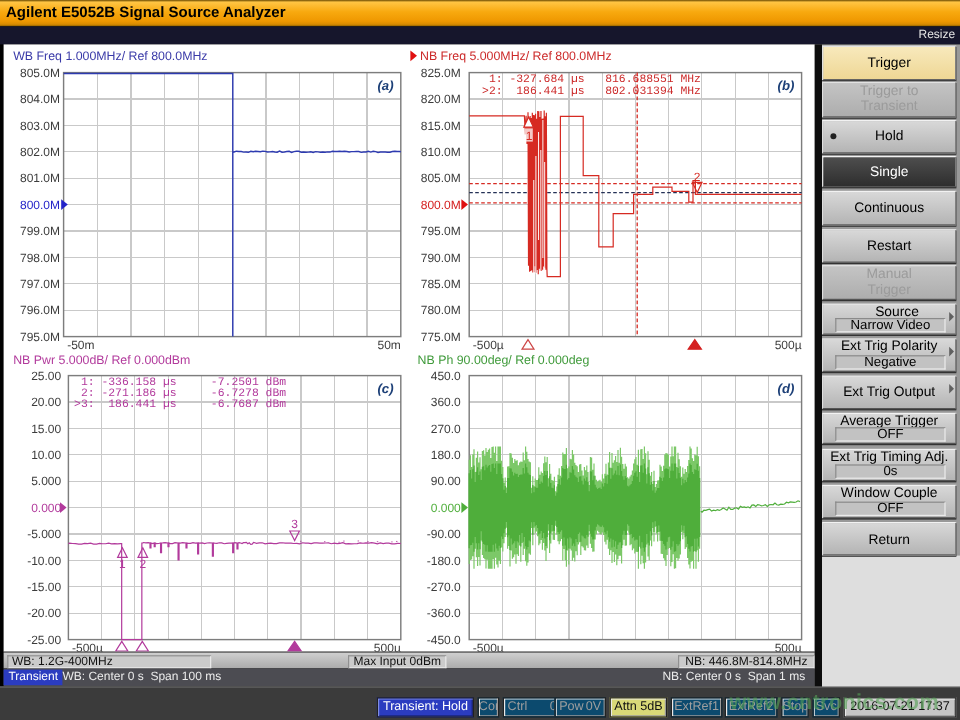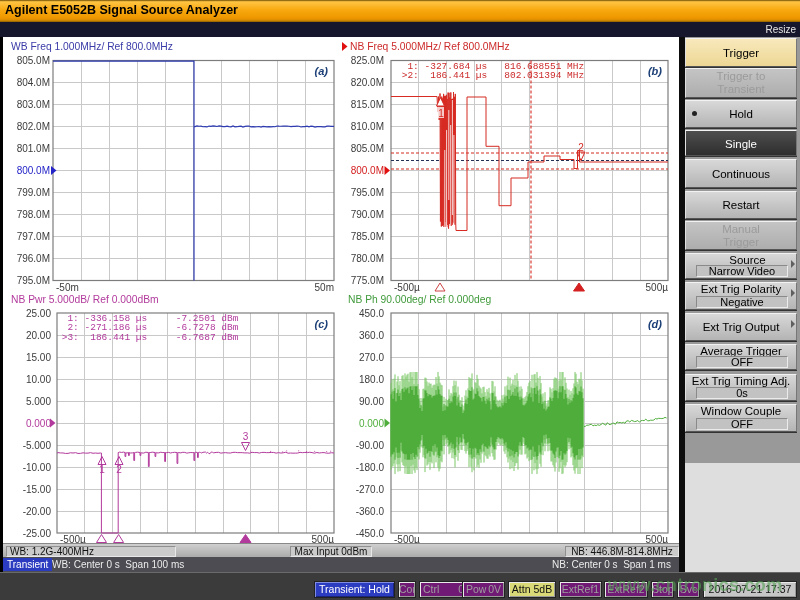--- a/index.html
+++ b/index.html
@@ -15,21 +15,21 @@
 .wbbar { position:absolute; left:3px; top:543px; width:676px; height:14px;
   background:linear-gradient(#cfcfcf,#ababab); border-top:1px solid #888; }
 .wbox { position:absolute; top:1.5px; height:11px; background:#cbcbcb;
   border:1px solid #909090; border-right-color:#e8e8e8; border-bottom-color:#e8e8e8;
   font-size:10px; color:#111; line-height:9.5px; padding:0 3px; white-space:nowrap; }
 .trbar { position:absolute; left:3px; top:557px; width:676px; height:15px; background:#4c4c52; color:#ececec; font-size:10px; }
 .trbadge { position:absolute; left:0px; top:1px; height:13px; background:#2b3cc0; color:#fff; padding:0 4px; line-height:13px; }
 .statusbar { position:absolute; left:0; top:572px; width:800px; height:28px; background:#3b3b3b; border-top:1px solid #6a6a6a;padding-left:22px; }
 .sb { position:absolute; top:7.5px; height:17px; font-size:10.5px; line-height:15.5px; text-align:center;
   border:1px solid #222; box-shadow:inset 1px 1px 0 #e9e9e9, inset -1px -1px 0 #9a9a9a; overflow:hidden; white-space:nowrap; }
-.sb.off  { background:#701a75; color:#9e9e9e; }
+.sb.off  { background:#0c4a6e; color:#9e9e9e; }
 .sb.on   { background:#2b3cc0; color:#fff; box-shadow:inset 1px 1px 0 #7f8ce0, inset -1px -1px 0 #1a2478; }
 .sb.attn { background:#d9d978; color:#111; }
 .sb.date { background:#c6c6c6; color:#111; }
 .menu { position:absolute; left:679px; top:37px; width:121px; height:535px; background:#999; }
 .menu .lstrip { position:absolute; left:0; top:0; width:6px; height:535px; background:#0d0d0d; }
 .menu .below { position:absolute; left:6px; top:425.5px; width:115px; height:109.5px; background:#dedede; }
 .mwrap { position:absolute; left:685px; top:37.5px; width:112px; height:535px; }
 .mbtn { position:absolute; left:0; width:112px; border-top:1px solid #f2f2f2; border-left:1px solid #e0e0e0;
   border-bottom:1px solid #555; border-right:1px solid #777; box-shadow:0 1px 0 #333; }
 .mlab { width:100%; text-align:center; font-size:11.5px; overflow:hidden; }
@@ -307,14 +307,17 @@
 <div class="mbox">OFF</div>
 </div>
 <div class="mbtn" style="top:336.5px;height:27px;background:linear-gradient(#d8d8d8,#b4b4b4);color:#000;">
 <div class="mlab" style="height:12px;line-height:13px;font-size:11.5px;">Ext Trig Timing Adj.</div>
 <div class="mbox">0s</div>
 </div>
 <div class="mbtn" style="top:366px;height:28.5px;background:linear-gradient(#d8d8d8,#b4b4b4);color:#000;">
 <div class="mlab" style="height:12px;line-height:13px;font-size:11.5px;">Window Couple</div>
 <div class="mbox">OFF</div>
 </div>
+<div class="mbtn" style="top:397px;height:28px;background:linear-gradient(#d8d8d8,#b4b4b4);color:#000;">
+<div class="mlab" style="line-height:28px;">Return</div>
+</div>
   </div>
   <div class="wm">www.cntronics.com</div>
 </div>
 </body></html>

